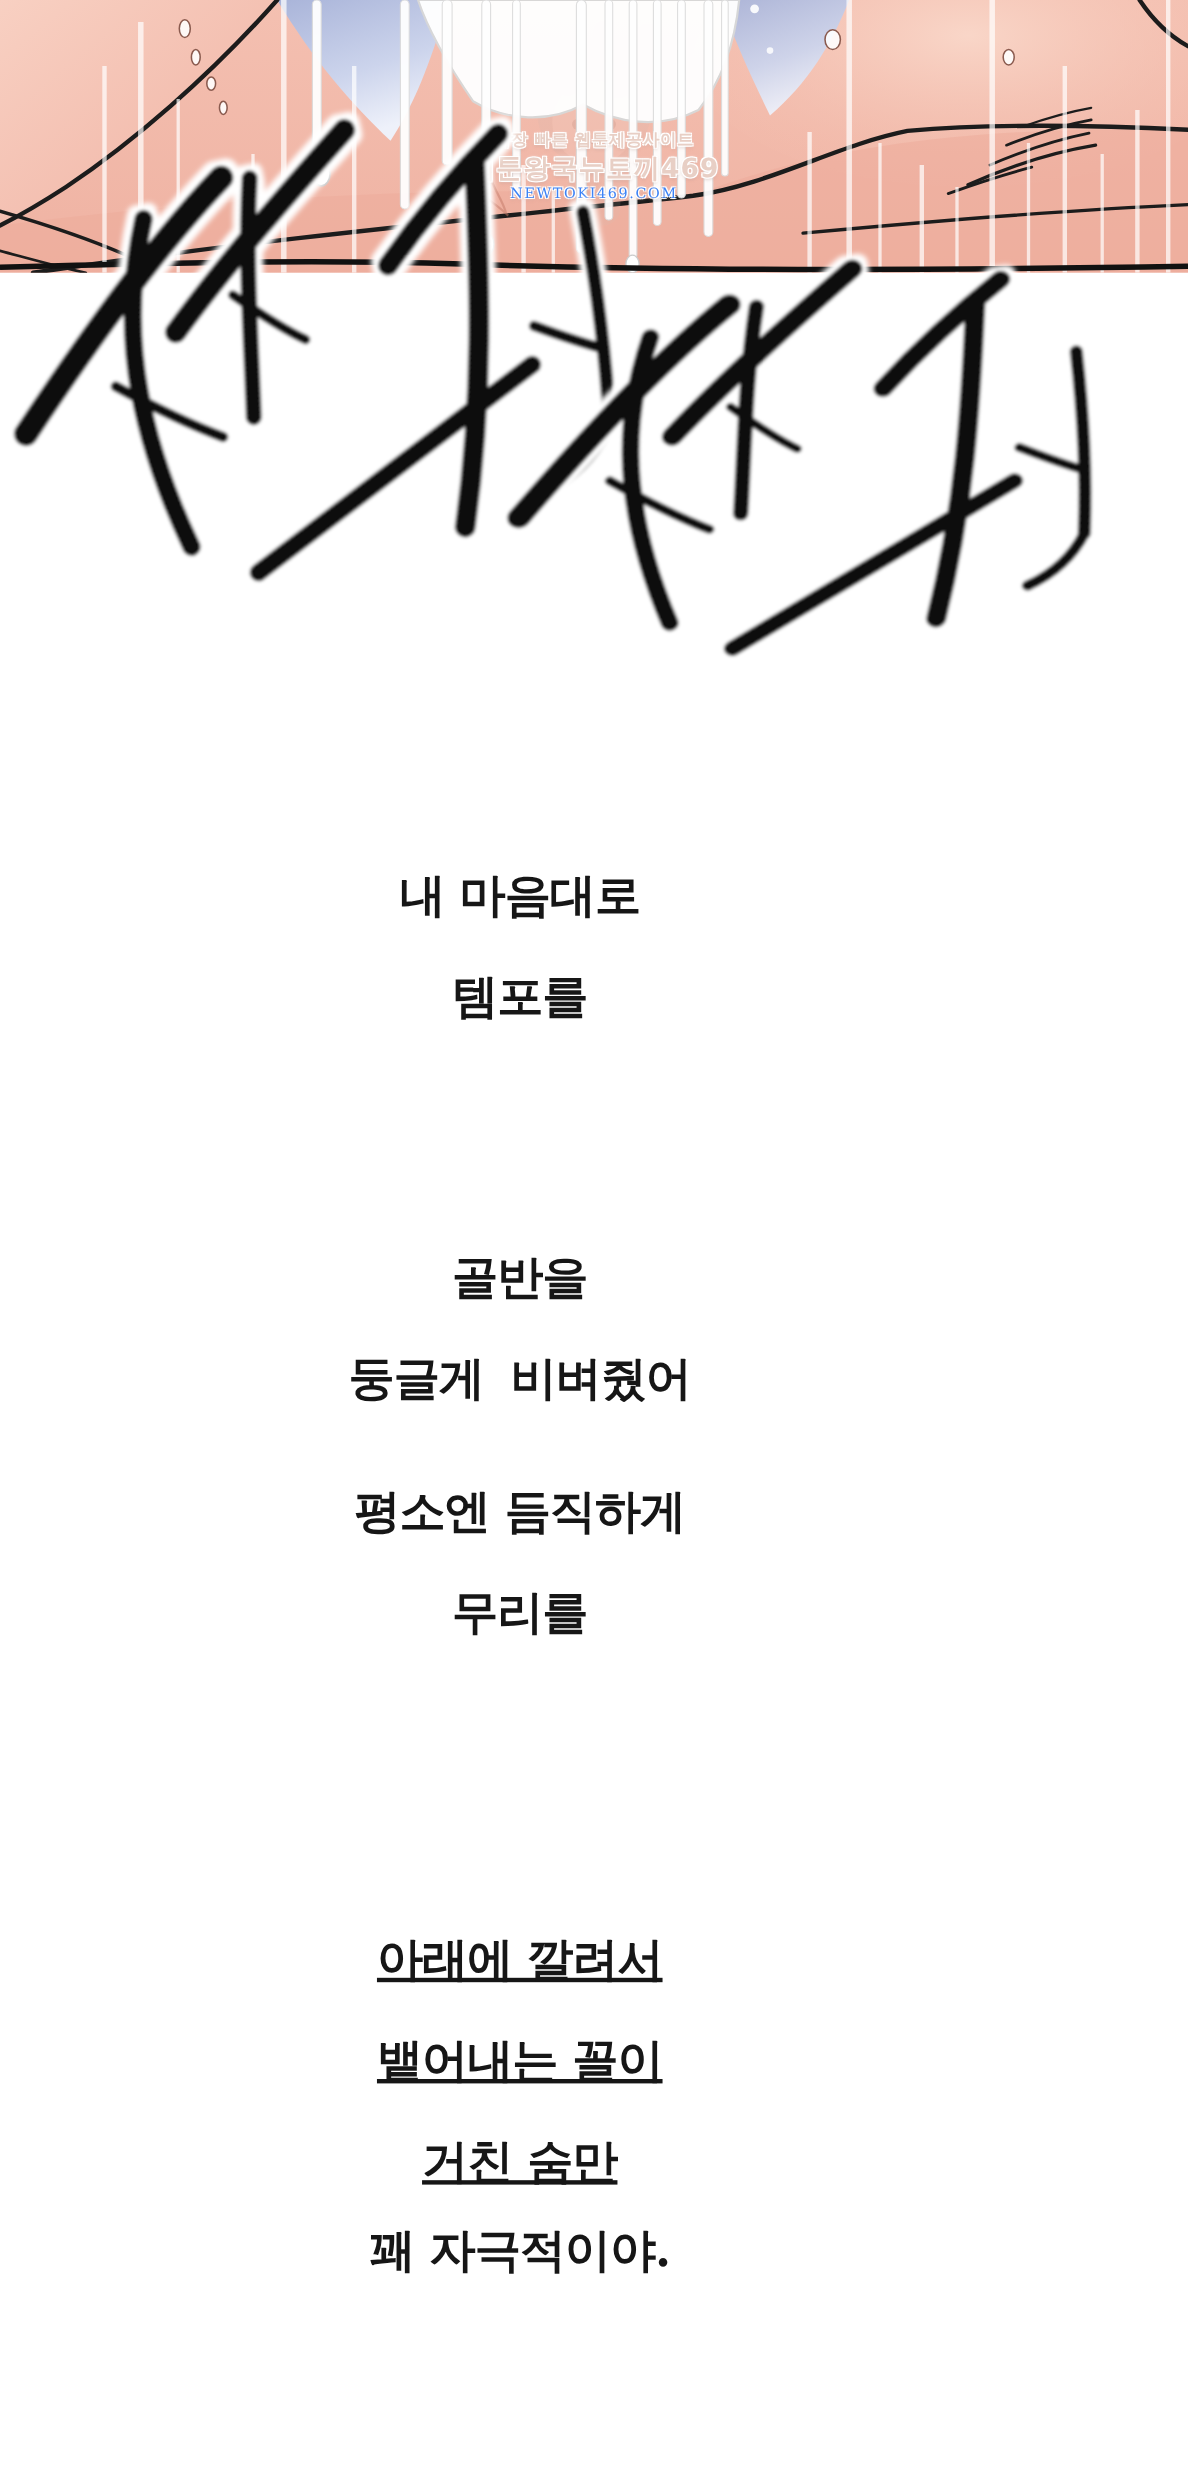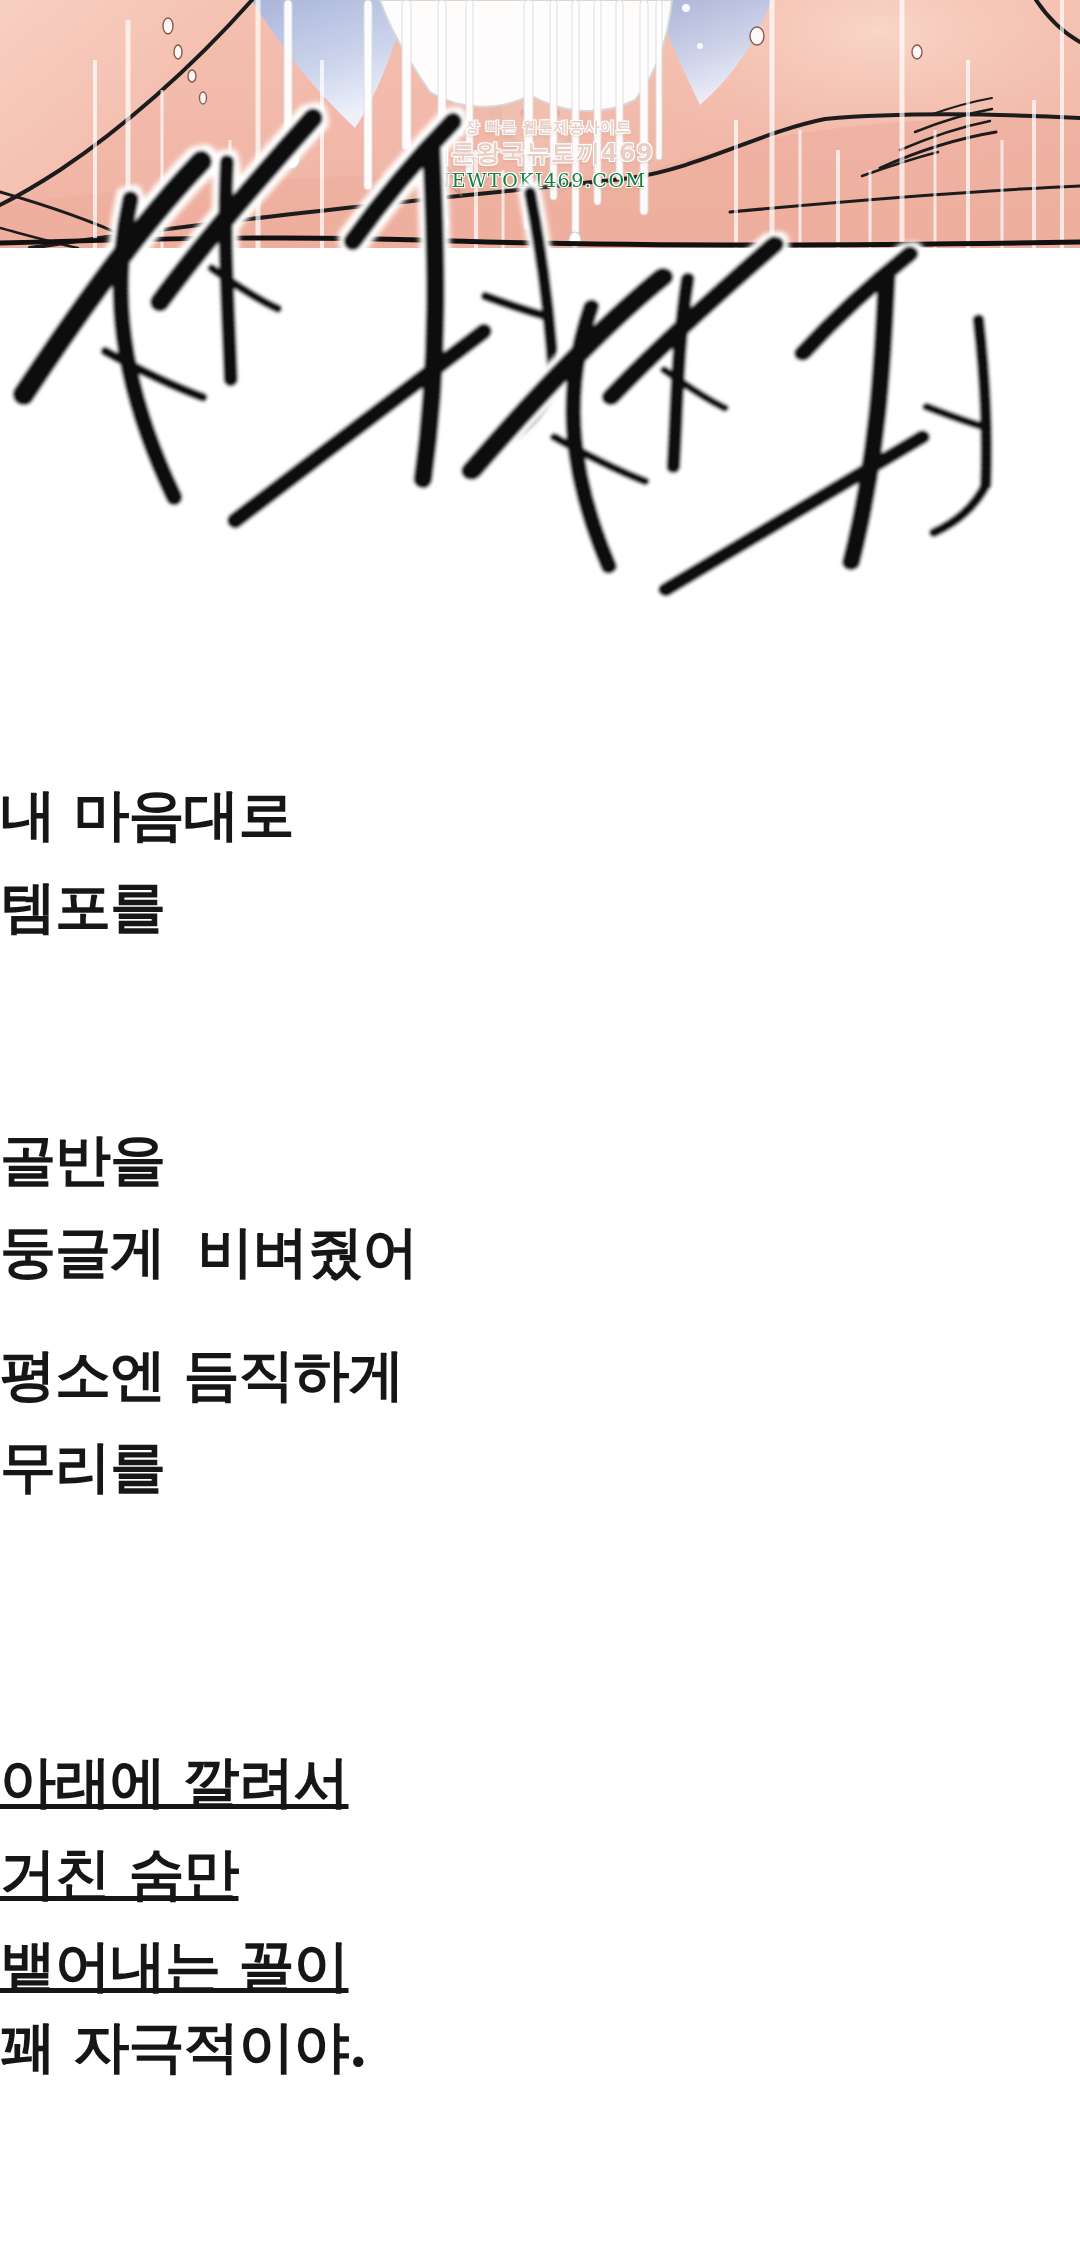--- a/index.html
+++ b/index.html
@@ -17,33 +17,33 @@
     pointer-events:none;
   }
   .wm-line{
     color:#e8cfc5;
     text-shadow:-1px -1px 0 #fff,1px -1px 0 #fff,-1px 1px 0 #fff,1px 1px 0 #fff,
                 0 0 3px #ffffff,0 2px 3px rgba(150,110,100,0.35);
     line-height:1.25;
   }
   .wm-tagline{font-size:15px;font-weight:bold;letter-spacing:0.5px;}
   .wm-name{font-size:24px;font-weight:bold;letter-spacing:1px;margin-top:1px;}
-  .wm-domain{font-family:"DejaVu Serif","Liberation Serif",serif;font-size:19px;
-             letter-spacing:1.5px;margin-top:1px;color:#15803d;}
+  .wm-domain{font-family:"DejaVu Serif","Liberation Serif",serif;font-size:13px;
+             letter-spacing:1.5px;margin-top:1px;color:#3b82f6;}
   
   .sfx-layer{position:absolute;left:0;top:90px;width:1080px;height:600px;z-index:3;}
   .sr-only{
     position:absolute;width:1px;height:1px;overflow:hidden;
     clip:rect(0 0 0 0);white-space:nowrap;
   }
   
   .narration-block{
-    position:absolute;left:0;width:945px;text-align:left;z-index:4;
+    position:absolute;left:0;width:945px;text-align:center;z-index:4;
     font-family:"DejaVu Serif","Liberation Serif",serif;
-    font-weight:600;font-size:56px;line-height:92px;color:#161616;
+    font-weight:600;font-size:42px;line-height:92px;color:#161616;
     letter-spacing:-1px;
   }
   .nb1{top:768px;} .nb2{top:1118px;font-family:Liberation Mono, monospace;} .nb3{top:1328px;} .nb4{top:1735px;text-decoration:underline;} .nb5{top:2000px;}
 </style>
 </head>
 <body>
 
 <div class="page">
 
   <div class="artwork">
@@ -228,21 +228,21 @@
     <div class="narration-block nb2">
       <div>골반을</div>
       <div>둥글게 비벼줬어</div>
     </div>
     <div class="narration-block nb3">
       <div>평소엔 듬직하게</div>
       <div>무리를</div>
     </div>
     <div class="narration-block nb4">
       <div>아래에 깔려서</div>
+      <div>뱉어내는 꼴이</div>
       <div>거친 숨만</div>
-      <div>뱉어내는 꼴이</div>
     </div>
     <div class="narration-block nb5">
       <div>꽤 자극적이야.</div>
     </div>
   </main>
 
 </div>
 
 </body></html>

